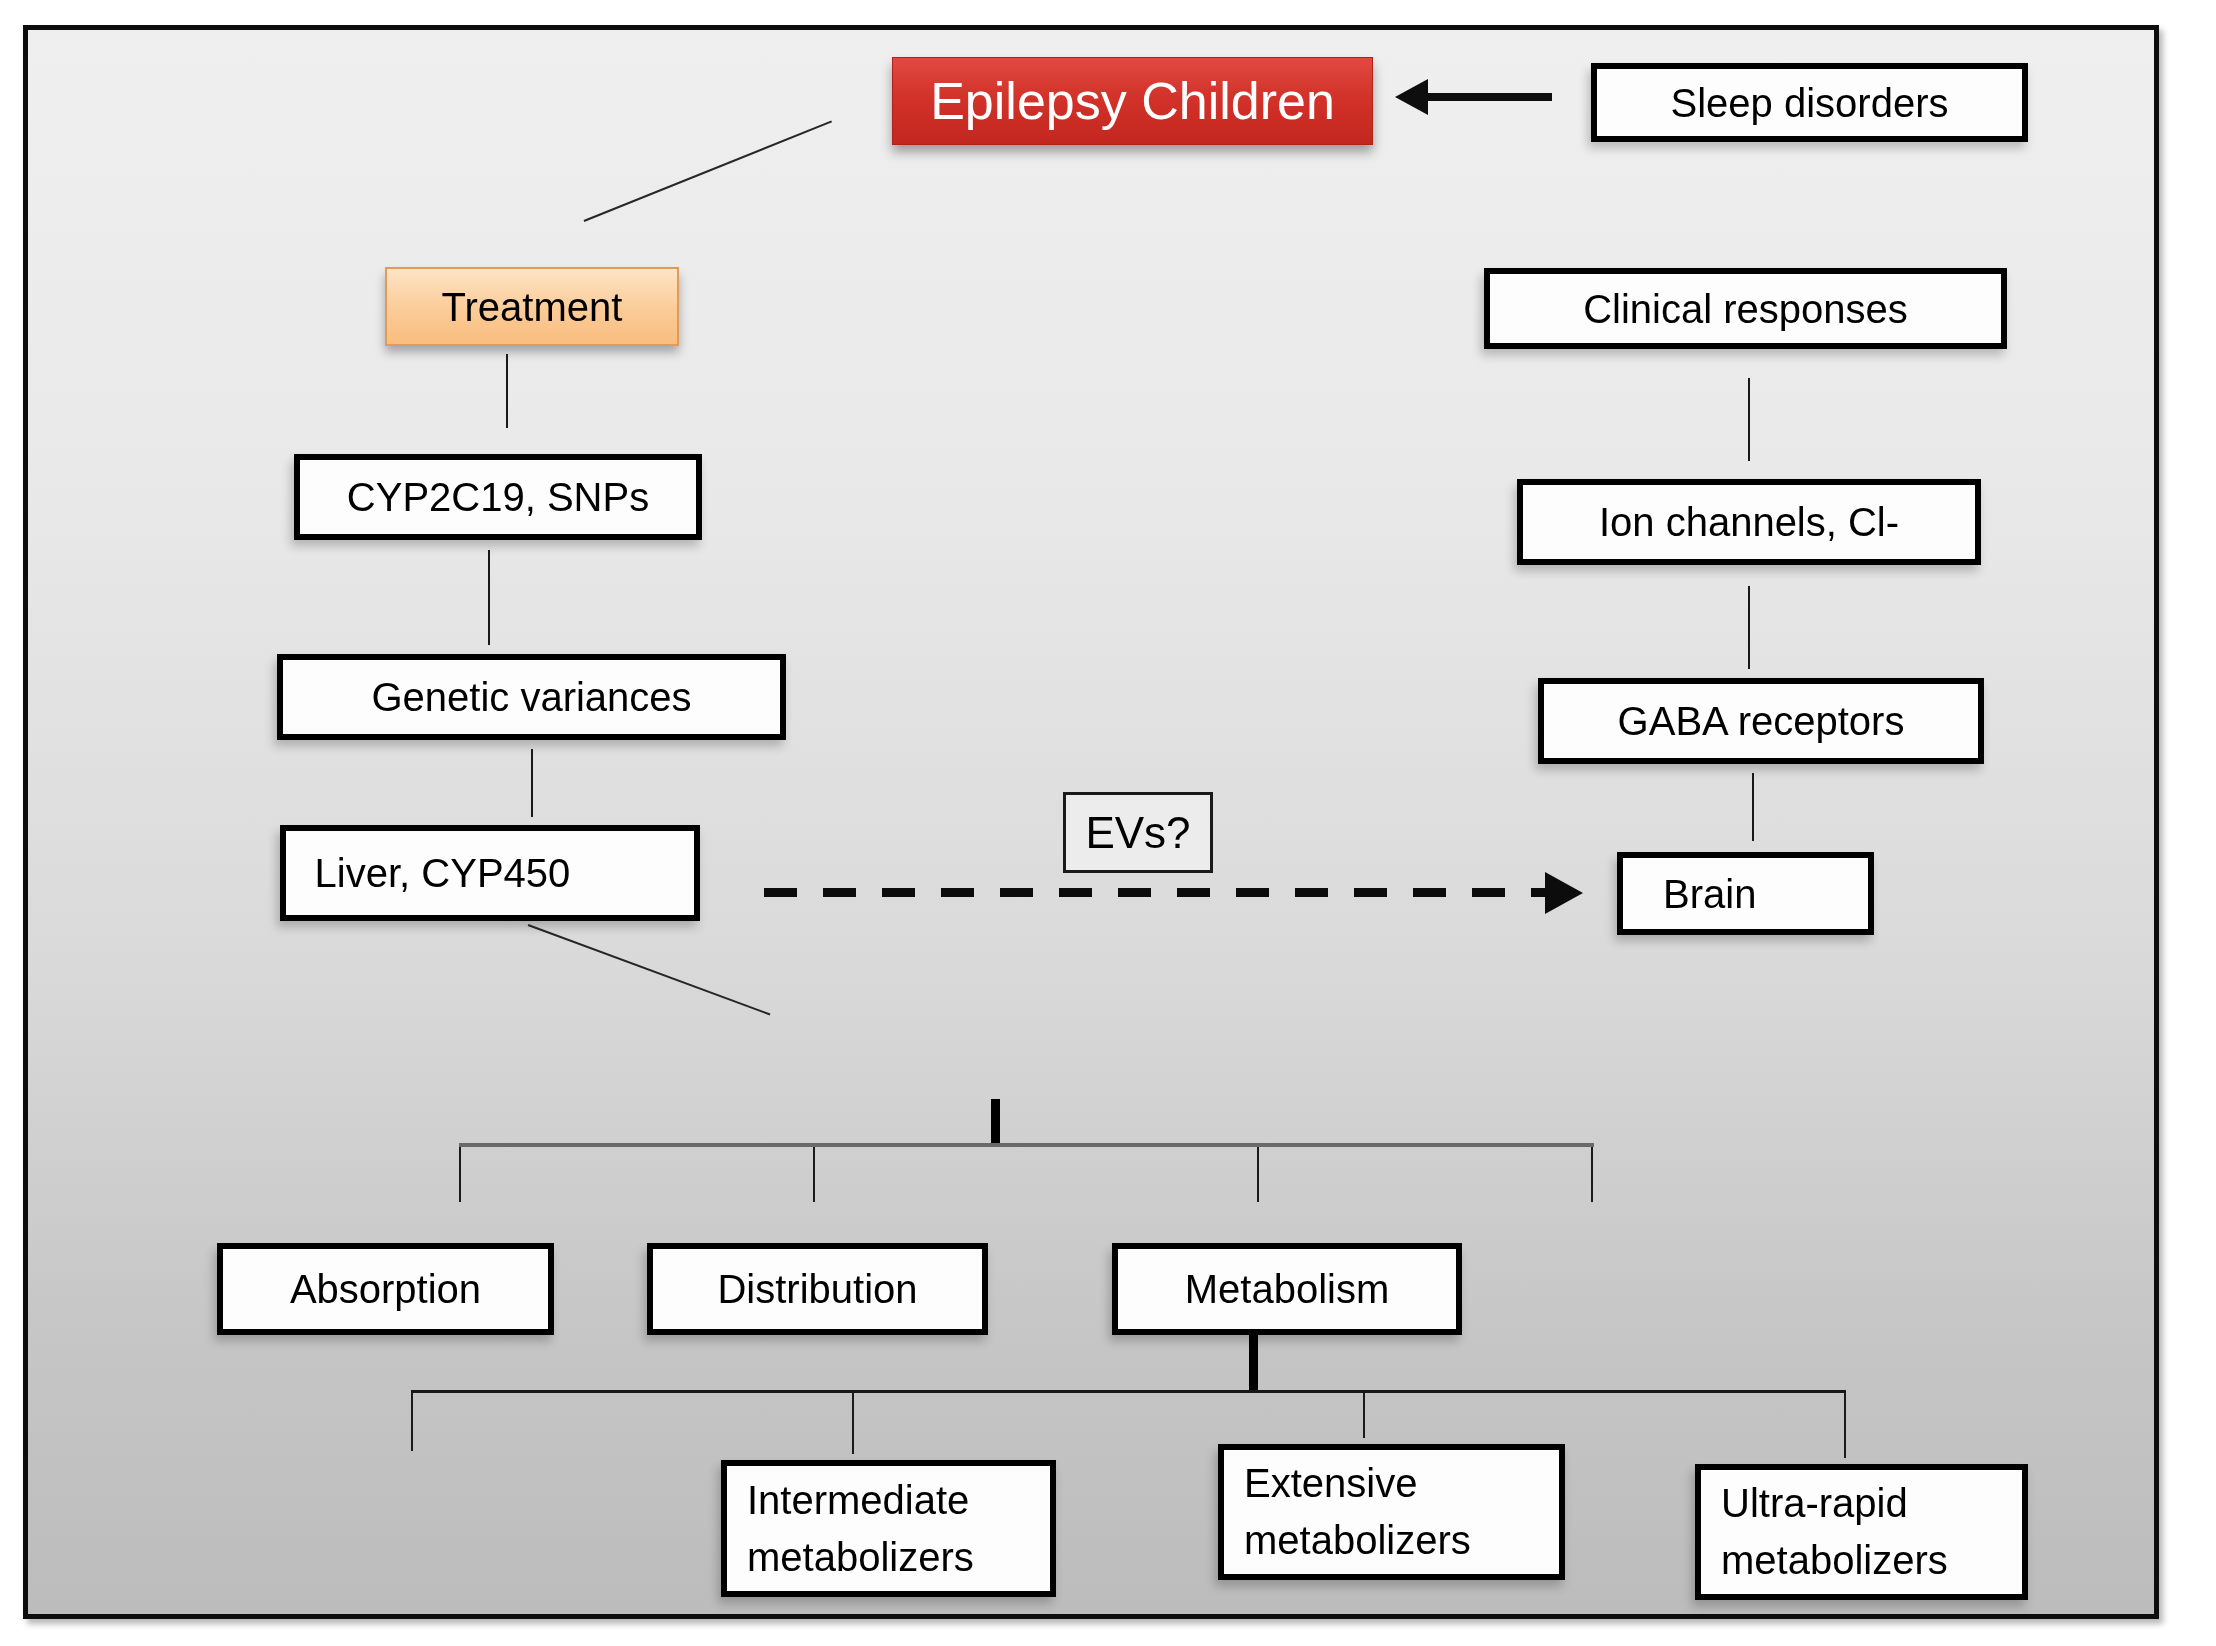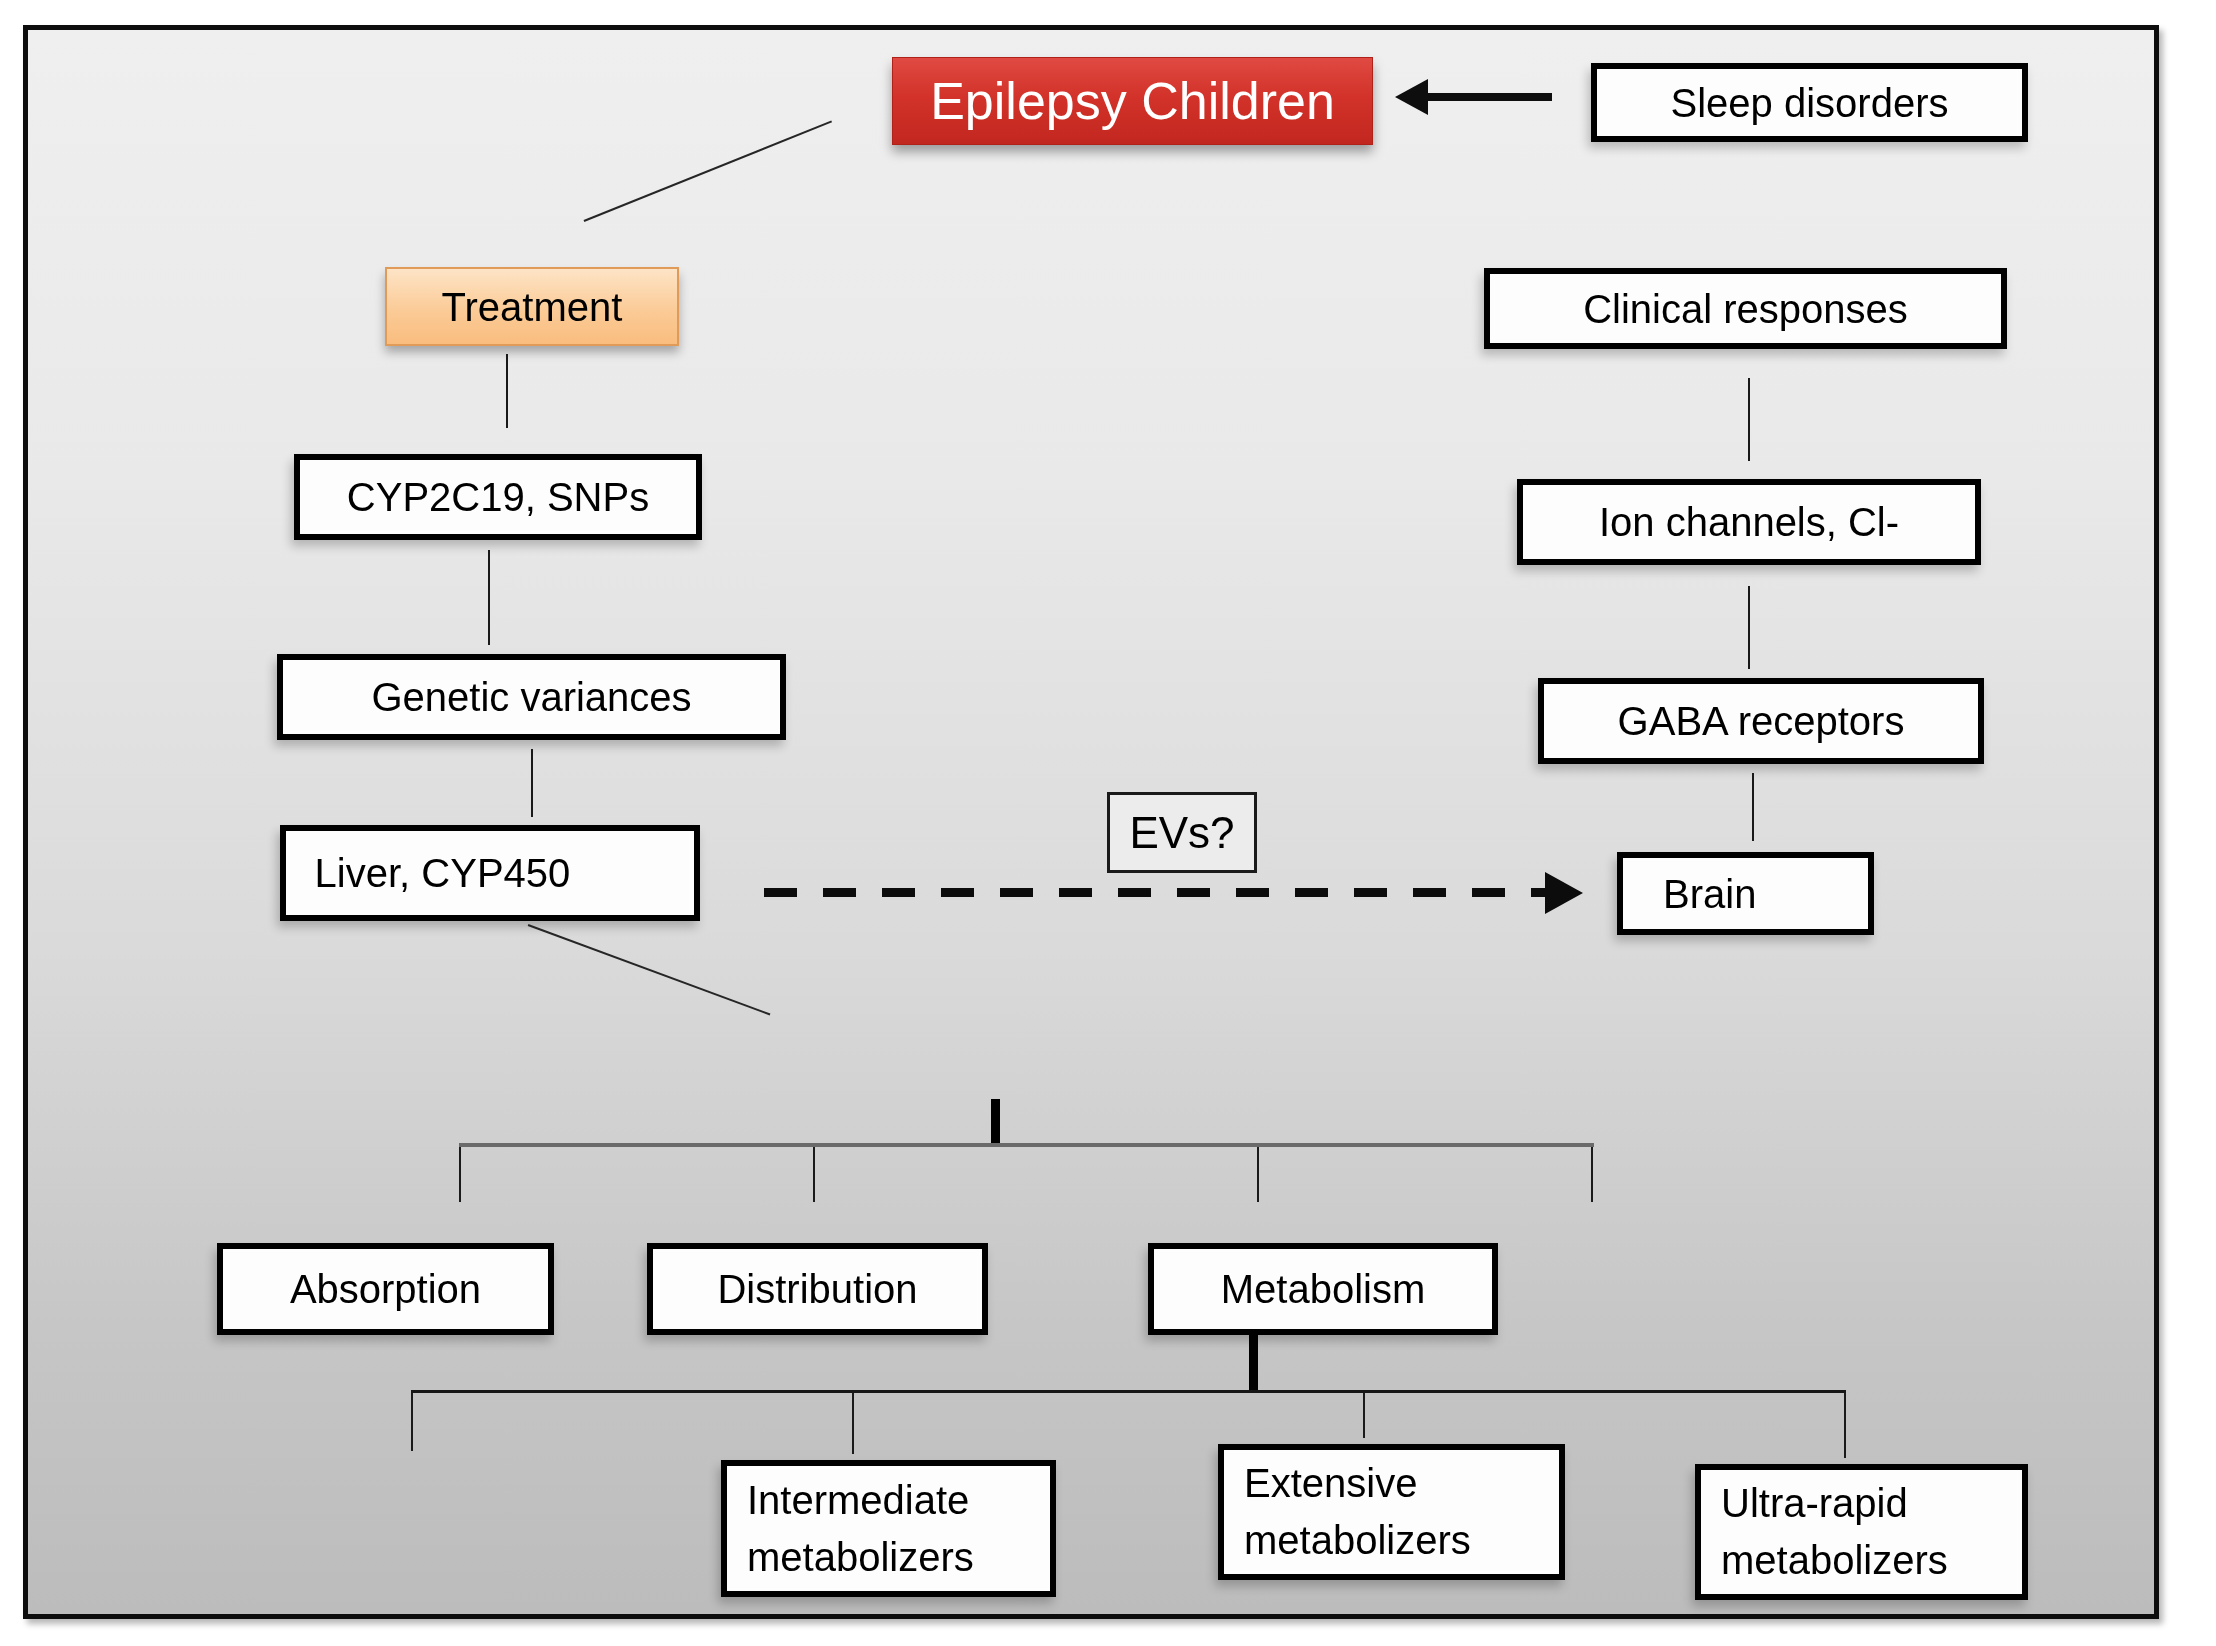--- a/index.html
+++ b/index.html
@@ -33,21 +33,21 @@
     border:1.2px solid #b0211a;color:#ffffff;font-size:52px;
     box-shadow:0 8.3px 10.7px rgba(0,0,0,0.35);
   }
   .orangebox{
     background:linear-gradient(180deg,#fde4c6 0%,#fbcb97 55%,#f9bd7e 100%);
     border:2.4px solid #e09b58;
     box-shadow:0 7.1px 9.5px rgba(0,0,0,0.30);
     margin-left:24px;
   }
   .evsbox{
-    background:#ececec;border:3px solid #1a1a1a;font-size:44px;margin-left:44px;
+    background:#ececec;border:3px solid #1a1a1a;font-size:44px;
   }
   .vline{position:absolute;width:2.4px;background:#191919;}
   .vdrop{position:absolute;width:1.8px;background:#1a1a1a;}
   .vthick{position:absolute;width:9px;background:#000;}
   .hbar1{position:absolute;height:4.2px;background:#6a6a6a;}
   .hbar2{position:absolute;height:3px;background:#161616;}
   .diag{position:absolute;height:2.4px;background:#262626;transform-origin:0 50%;}
   .shaft{position:absolute;height:8.3px;background:#0e0e0e;}
   .tri-left{position:absolute;width:0;height:0;
     border-top:18.4px solid transparent;border-bottom:18.4px solid transparent;
@@ -102,21 +102,21 @@
 
   <div class="vthick" style="left:991px;top:1099px;height:48px;"></div>
   <div class="hbar1" style="left:459px;top:1143px;width:1135px;"></div>
   <div class="vdrop" style="left:459px;top:1147px;height:55px;"></div>
   <div class="vdrop" style="left:813px;top:1147px;height:55px;"></div>
   <div class="vdrop" style="left:1257px;top:1147px;height:55px;"></div>
   <div class="vdrop" style="left:1591px;top:1147px;height:55px;"></div>
 
   <div class="node wbox" style="left:217px;top:1243px;width:337px;height:92px;">Absorption</div>
   <div class="node wbox" style="left:647px;top:1243px;width:341px;height:92px;">Distribution</div>
-  <div class="node wbox" style="left:1148px;top:1243px;width:350px;height:92px;">Metabolism</div>
+  <div class="node wbox" style="left:1112px;top:1243px;width:350px;height:92px;">Metabolism</div>
 
   <div class="vthick" style="left:1249px;top:1335px;height:57px;"></div>
   <div class="hbar2" style="left:411px;top:1390px;width:1435px;"></div>
   <div class="vdrop" style="left:411px;top:1393px;height:58px;"></div>
   <div class="vdrop" style="left:852px;top:1393px;height:61px;"></div>
   <div class="vdrop" style="left:1363px;top:1393px;height:45px;"></div>
   <div class="vdrop" style="left:1844px;top:1393px;height:65px;"></div>
 
   <div class="node bbox" style="left:721px;top:1460px;width:335px;height:137px;">Intermediate metabolizers</div>
   <div class="node bbox" style="left:1218px;top:1444px;width:347px;height:136px;">Extensive metabolizers</div>

